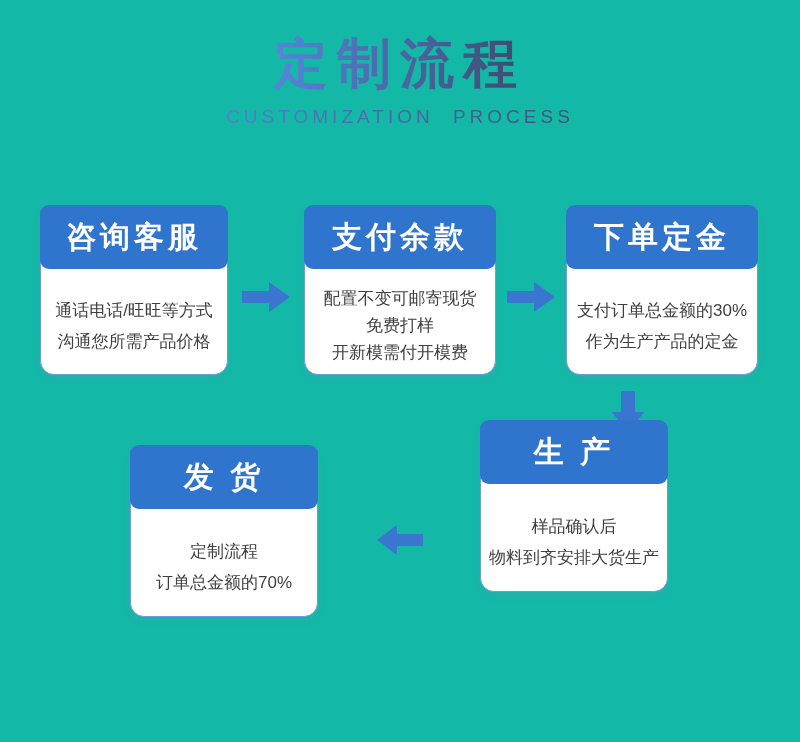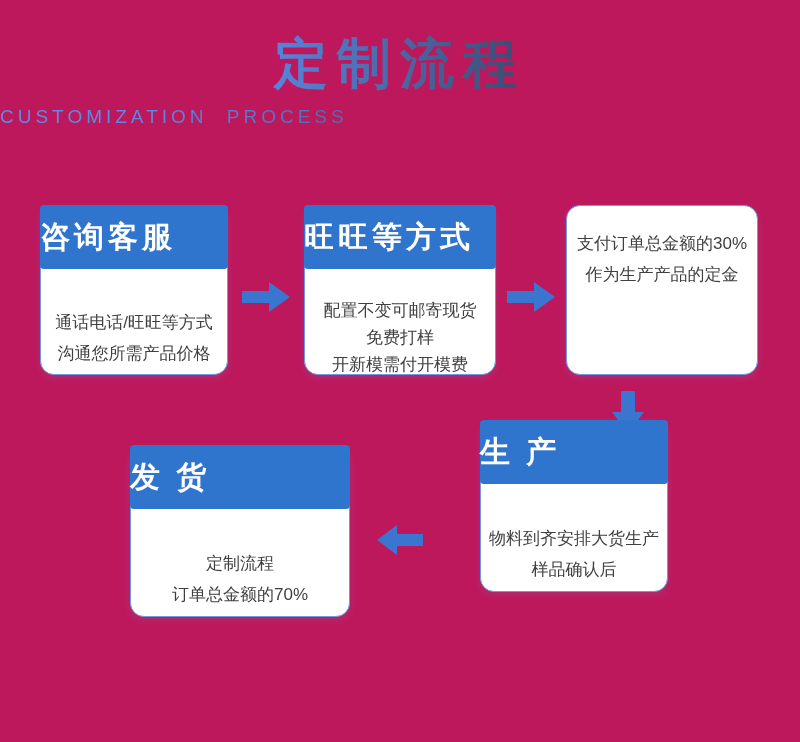--- a/index.html
+++ b/index.html
@@ -1,77 +1,77 @@
 <!DOCTYPE html>
 <html style="--header-blue: #2f74cd; --arrow-blue: #3a76cf; --card-border: #6f9ae0; --title-grad-start: #5a8ce9; --title-grad-end: #3b4260; --body-text: #3f3f3f;"><head>
 <meta charset="utf-8">
 <style>
   html,body { margin:0; padding:0; background:#ffffff; }
   * { box-sizing:border-box; }
   .stage {
     position:relative;
     width:800px; height:742px;
     margin:0 auto;
-    background:#be185d;
+    background:#14b8a6;
     font-family:"Liberation Sans","DejaVu Sans",sans-serif;
     overflow:hidden;
   }
   
   .title {
     position:absolute; top:28px; left:0; width:100%;
     text-align:center;
     font-size:54px; font-weight:bold; letter-spacing:9px;
     background:linear-gradient(90deg, var(--title-grad-start) 30%, var(--title-grad-end) 70%);
     -webkit-background-clip:text; background-clip:text;
     color:transparent;
     white-space:nowrap;
   }
   .subtitle {
     position:absolute; top:106px; left:0; width:100%;
-    text-align:left;
+    text-align:center;
     font-size:19px; font-weight:400; letter-spacing:4px; word-spacing:10px;
     background:linear-gradient(90deg, var(--title-grad-start) 15%, var(--title-grad-end) 85%);
     -webkit-background-clip:text; background-clip:text;
     color:transparent;
     white-space:nowrap;
   }
   
   .card {
     position:absolute;
     background:#ffffff;
     border:1px solid var(--card-border);
     border-radius:14px;
     box-shadow:0 3px 7px rgba(110,145,200,0.18);
   }
   .card-header {
     height:64px; line-height:64px;
-    margin:-1px -1px 16px -1px;
-    border-radius:4px;
+    margin:-1px -1px 4px -1px;
+    border-radius:9px;
     background:var(--header-blue);
     color:#ffffff;
     font-size:30px; font-weight:bold;
     letter-spacing:4px;
-    text-align:left;
+    text-align:center;
     white-space:nowrap;
   }
   .card-body {
     height:calc(100% - 63px);
     display:flex; flex-direction:column;
     justify-content:center; align-items:center;
     text-align:center;
     color:var(--body-text);
     font-size:17px; line-height:31px;
     padding:0 2px;
   }
   .card-body.dense { line-height:27px; }
   .card1 { left:40px;  top:205px; width:188px; height:170px; }
   .card2 { left:304px; top:205px; width:192px; height:170px; }
   .card3 { left:566px; top:205px; width:192px; height:170px; }
   .card4 { left:480px; top:420px; width:188px; height:172px; }
-  .card5 { left:130px; top:445px; width:220px; height:172px; }
+  .card5 { left:130px; top:445px; width:188px; height:172px; }
   
   .arrow { position:absolute; }
   .arrow svg { display:block; }
   .arrow-r1 { left:242px; top:282px; }
   .arrow-r2 { left:507px; top:282px; }
   .arrow-d  { left:612px; top:391px; }
   .arrow-l  { left:377px; top:525px; }
 </style>
 </head>
 <body>
@@ -89,52 +89,53 @@
     </div>
   </div>
 
   <div class="arrow arrow-r1">
     <svg width="48" height="30" viewBox="0 0 48 30">
         <path d="M0 9 H27 V0 L48 15 L27 30 V21 H0 Z" fill="var(--arrow-blue)"></path>
       </svg>
   </div>
 
   <div class="card card2">
-    <div class="card-header">旺旺等方式</div>
+    <div class="card-header">支付余款</div>
     <div class="card-body dense">
       <div>配置不变可邮寄现货</div>
       <div>免费打样</div>
       <div>开新模需付开模费</div>
     </div>
   </div>
 
   <div class="arrow arrow-r2">
     <svg width="48" height="30" viewBox="0 0 48 30">
         <path d="M0 9 H27 V0 L48 15 L27 30 V21 H0 Z" fill="var(--arrow-blue)"></path>
       </svg>
   </div>
 
   <div class="card card3">
+    <div class="card-header">下单定金</div>
     <div class="card-body">
       <div>支付订单总金额的30%</div>
       <div>作为生产产品的定金</div>
     </div>
   </div>
 
   <div class="arrow arrow-d">
     <svg width="32" height="42" viewBox="0 0 32 42">
         <path d="M9 0 H23 V21 H32 L16 42 L0 21 H9 Z" fill="var(--arrow-blue)"></path>
       </svg>
   </div>
 
   <div class="card card4">
     <div class="card-header">生 产</div>
     <div class="card-body">
+      <div>样品确认后</div>
       <div>物料到齐安排大货生产</div>
-      <div>样品确认后</div>
     </div>
   </div>
 
   <div class="arrow arrow-l">
     <svg width="46" height="30" viewBox="0 0 46 30">
         <path d="M46 9 H20 V0 L0 15 L20 30 V21 H46 Z" fill="var(--arrow-blue)"></path>
       </svg>
   </div>
 
   <div class="card card5">

